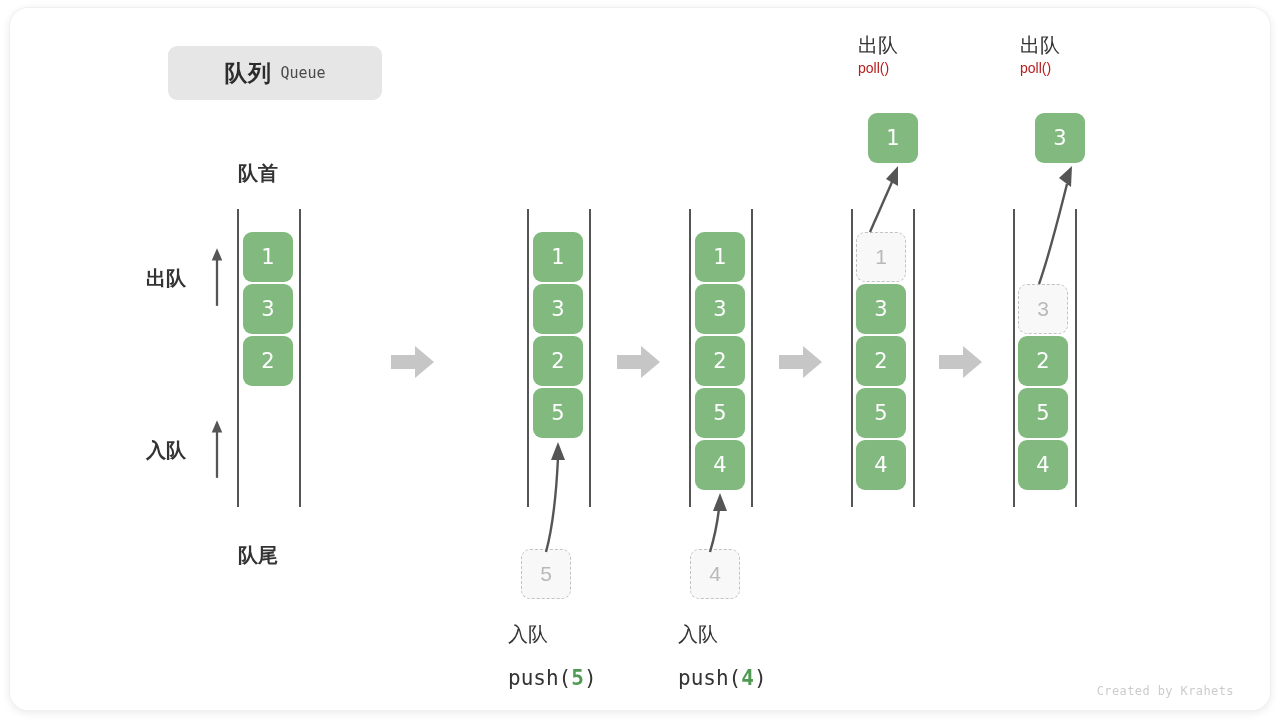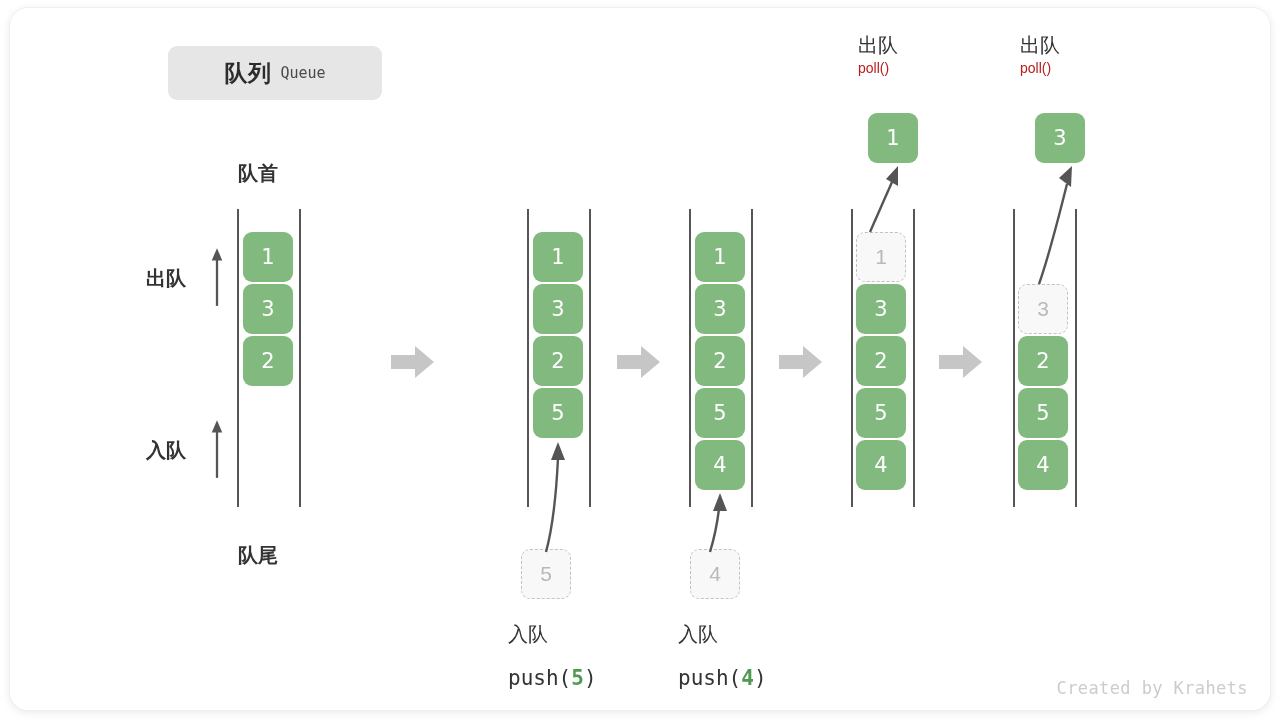--- a/index.html
+++ b/index.html
@@ -54,21 +54,21 @@
   .caption .code{font-size:21px;color:#333;display:block;
       font-family:"DejaVu Sans Mono","Liberation Mono",monospace;margin-top:16px;}
   .caption .code em{font-style:normal;color:#4f9a52;font-weight:bold;}
 
   
   .topcap{position:absolute;text-align:left;white-space:nowrap;line-height:1.42;}
   .topcap .cn{font-size:20px;color:#333;font-weight:500;display:block;}
   .topcap .code{font-size:14px;color:#b91c1c;display:block;
       font-family:Liberation Sans, sans-serif;}
 
-  #watermark{position:absolute;right:32px;bottom:22px;font-size:17px;color:#cccccc;
+  #watermark{position:absolute;right:46px;bottom:22px;font-size:12px;color:#cccccc;
       font-family:"DejaVu Sans Mono","Liberation Mono",monospace;letter-spacing:.4px;}
 </style>
 </head>
 <body>
 
 <div id="card"></div>
 
 <div class="stage">
 
   <div id="title-badge">

